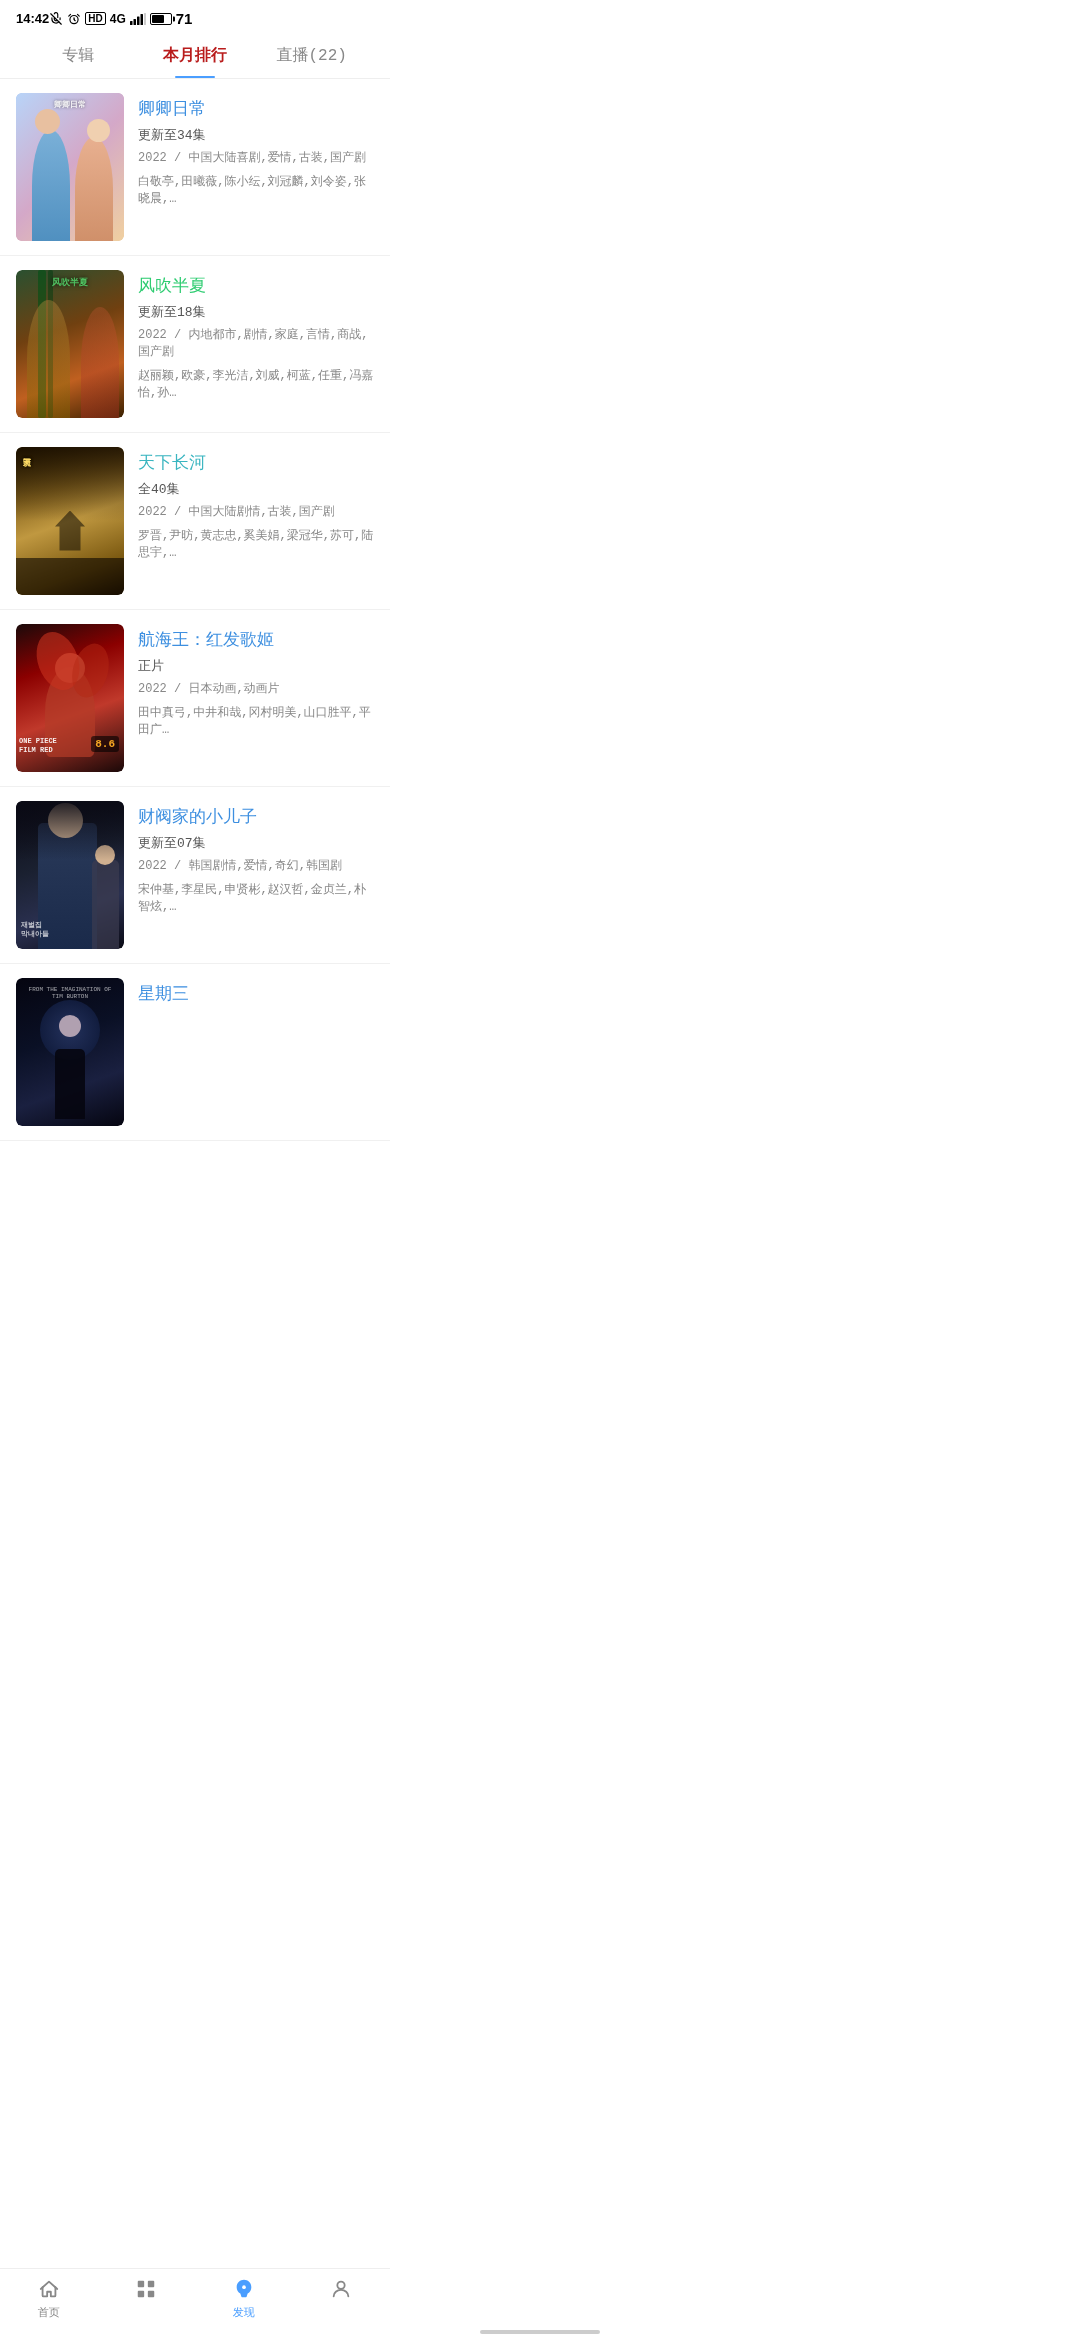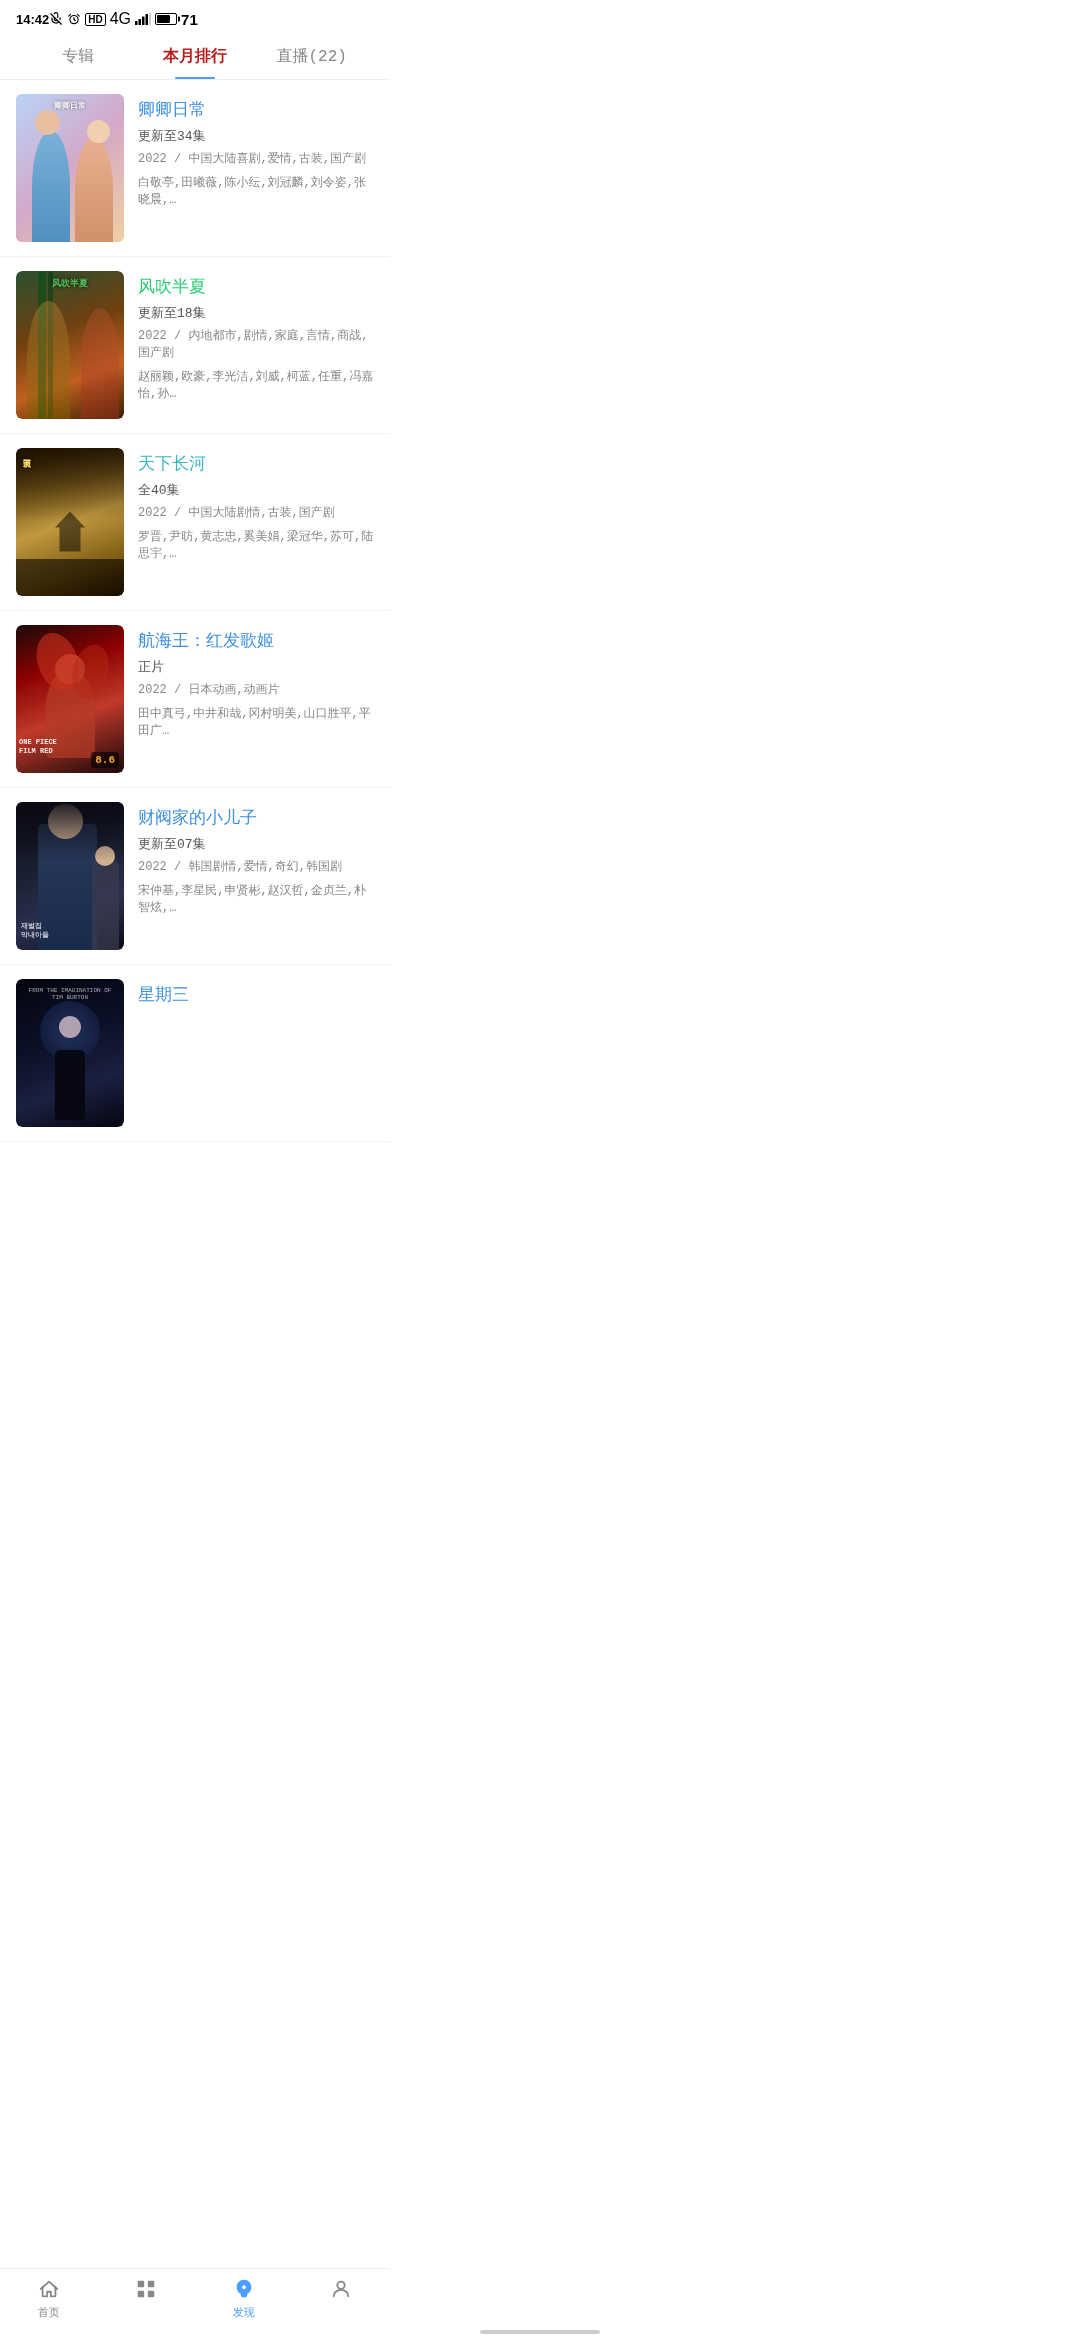--- a/index.html
+++ b/index.html
@@ -132,21 +132,21 @@
       line-height: 1.4;
     }
     .show-cast {
       font-size: 12px;
       color: #888;
     }
 
     
     .rating-badge {
       position: absolute;
-      bottom: 5px;
+      bottom: 20px;
       right: 5px;
       background: rgba(0,0,0,0.6);
       color: #f5a623;
       font-size: 11px;
       font-weight: 600;
       padding: 2px 4px;
       border-radius: 3px;
     }
 
     
@@ -208,21 +208,21 @@
     </svg>
 
     <svg width="14" height="14" viewBox="0 0 24 24">
       <circle cx="12" cy="13" r="7" fill="none" stroke="#000" stroke-width="2"></circle>
       <path d="M12 10v3l2 2" stroke="#000" stroke-width="2" stroke-linecap="round"></path>
       <path d="M6 4l-3 3M18 4l3 3" stroke="#000" stroke-width="2" stroke-linecap="round"></path>
     </svg>
 
     <span style="font-size:10px;font-weight:700;border:1px solid #000;padding:0 2px;border-radius:2px">HD</span>
 
-    <span style="font-size:16px;font-weight:400">4G</span>
+    <span style="font-size:12px;font-weight:700">4G</span>
 
     <svg width="16" height="12" viewBox="0 0 16 12">
       <rect x="0" y="8" width="2.5" height="4" fill="#000" rx="0.5"></rect>
       <rect x="3.5" y="6" width="2.5" height="6" fill="#000" rx="0.5"></rect>
       <rect x="7" y="3.5" width="2.5" height="8.5" fill="#000" rx="0.5"></rect>
       <rect x="10.5" y="1" width="2.5" height="11" fill="#000" rx="0.5"></rect>
       <rect x="14" y="0" width="2" height="12" fill="#ccc" rx="0.5"></rect>
     </svg>
 
     <div class="battery-icon">

